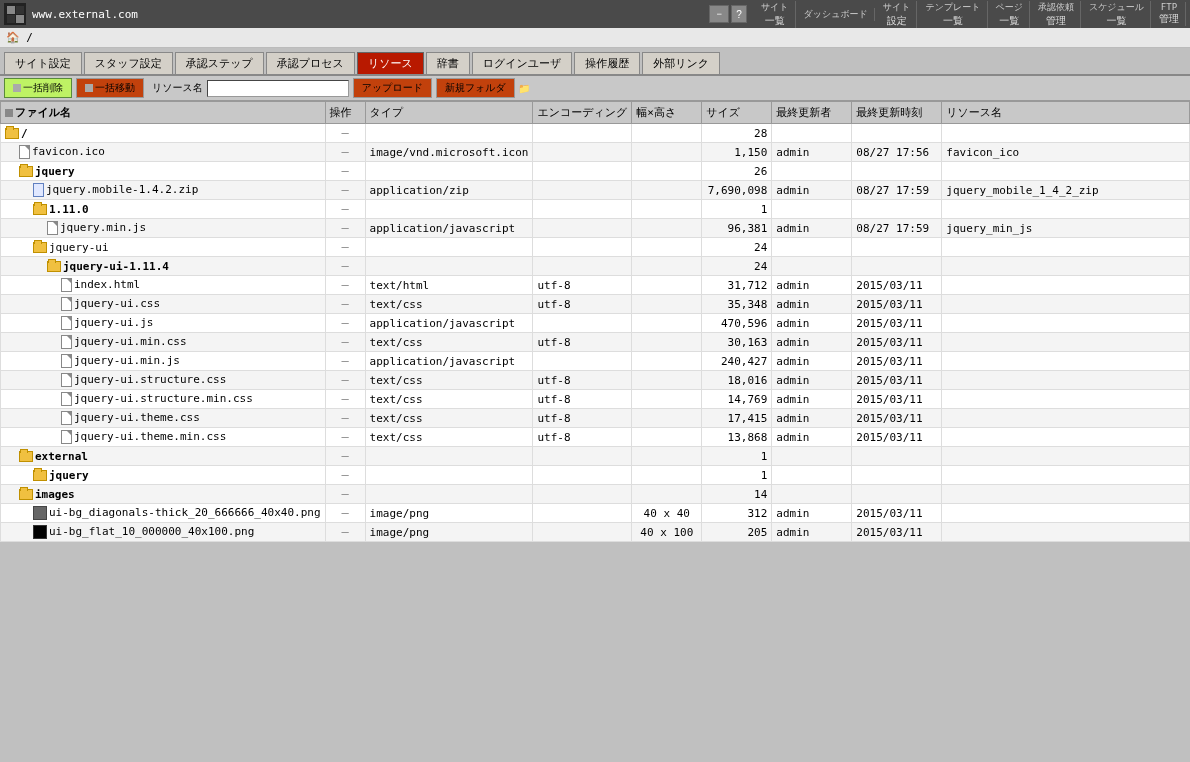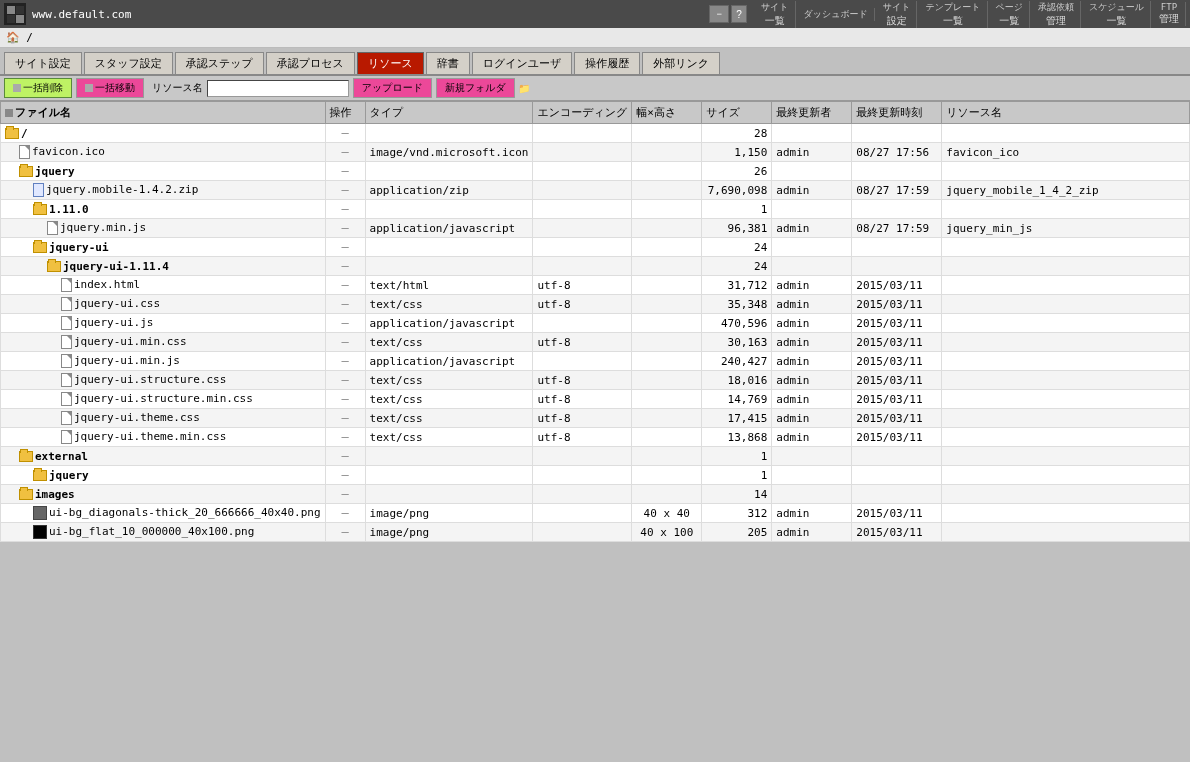--- a/index.html
+++ b/index.html
@@ -86,21 +86,21 @@
       display: flex; align-items: center; gap: 2px;
     }
     .action-btn .btn-icon {
       width: 8px; height: 8px; background: #aaa; display: inline-block;
     }
     .action-btn.green-bar {
       background: #bef264;
       border-color: #5a8a3a;
     }
     .action-btn.gray-bar {
-      background: #ec4899;
+      background: #c2410c;
       border-color: #999;
     }
     .action-input {
       padding: 2px 4px;
       border: 1px inset #999;
       background: #fff;
       font-size: 10px;
       min-width: 80px;
     }
 
@@ -209,21 +209,21 @@
 
 <div class="top-bar">
   <div class="top-bar-logo">
     <div class="top-bar-logo-grid">
       <div class="logo-cell"></div>
       <div class="logo-cell dark"></div>
       <div class="logo-cell dark"></div>
       <div class="logo-cell"></div>
     </div>
   </div>
-  <span class="top-bar-url">www.default.com</span>
+  <span class="top-bar-url">www.external.com</span>
   <div class="top-bar-controls">
     <button class="top-bar-btn">－</button>
     <button class="top-bar-btn">?</button>
   </div>
   <div class="top-bar-nav">
     <div class="nav-item">
       <span class="nav-item-top">サイト</span>
       <span class="nav-item-bottom">一覧</span>
     </div>
     <div class="nav-item">
@@ -371,21 +371,21 @@
           <td style="text-align: center;"><span class="op-icon">—</span></td>
           <td>application/javascript</td>
           <td></td>
           <td style="text-align: center;"></td>
           <td class="num-right">96,381</td>
           <td>admin</td>
           <td>08/27 17:59</td>
           <td>jquery_min_js</td>
         </tr>
         <tr>
-          <td><span style="display: inline-block; width: 28px;"></span><span class="icon-folder"></span><span style="font-weight: bold; cursor: pointer;">jquery-ui</span></td>
+          <td><span style="display: inline-block; width: 28px;"></span><span class="icon-folder"></span><span style="font-weight: normal; cursor: pointer;">jquery-ui</span></td>
           <td style="text-align: center;"><span class="op-icon">—</span></td>
           <td></td>
           <td></td>
           <td style="text-align: center;"></td>
           <td class="num-right">24</td>
           <td></td>
           <td></td>
           <td></td>
         </tr>
         <tr>

